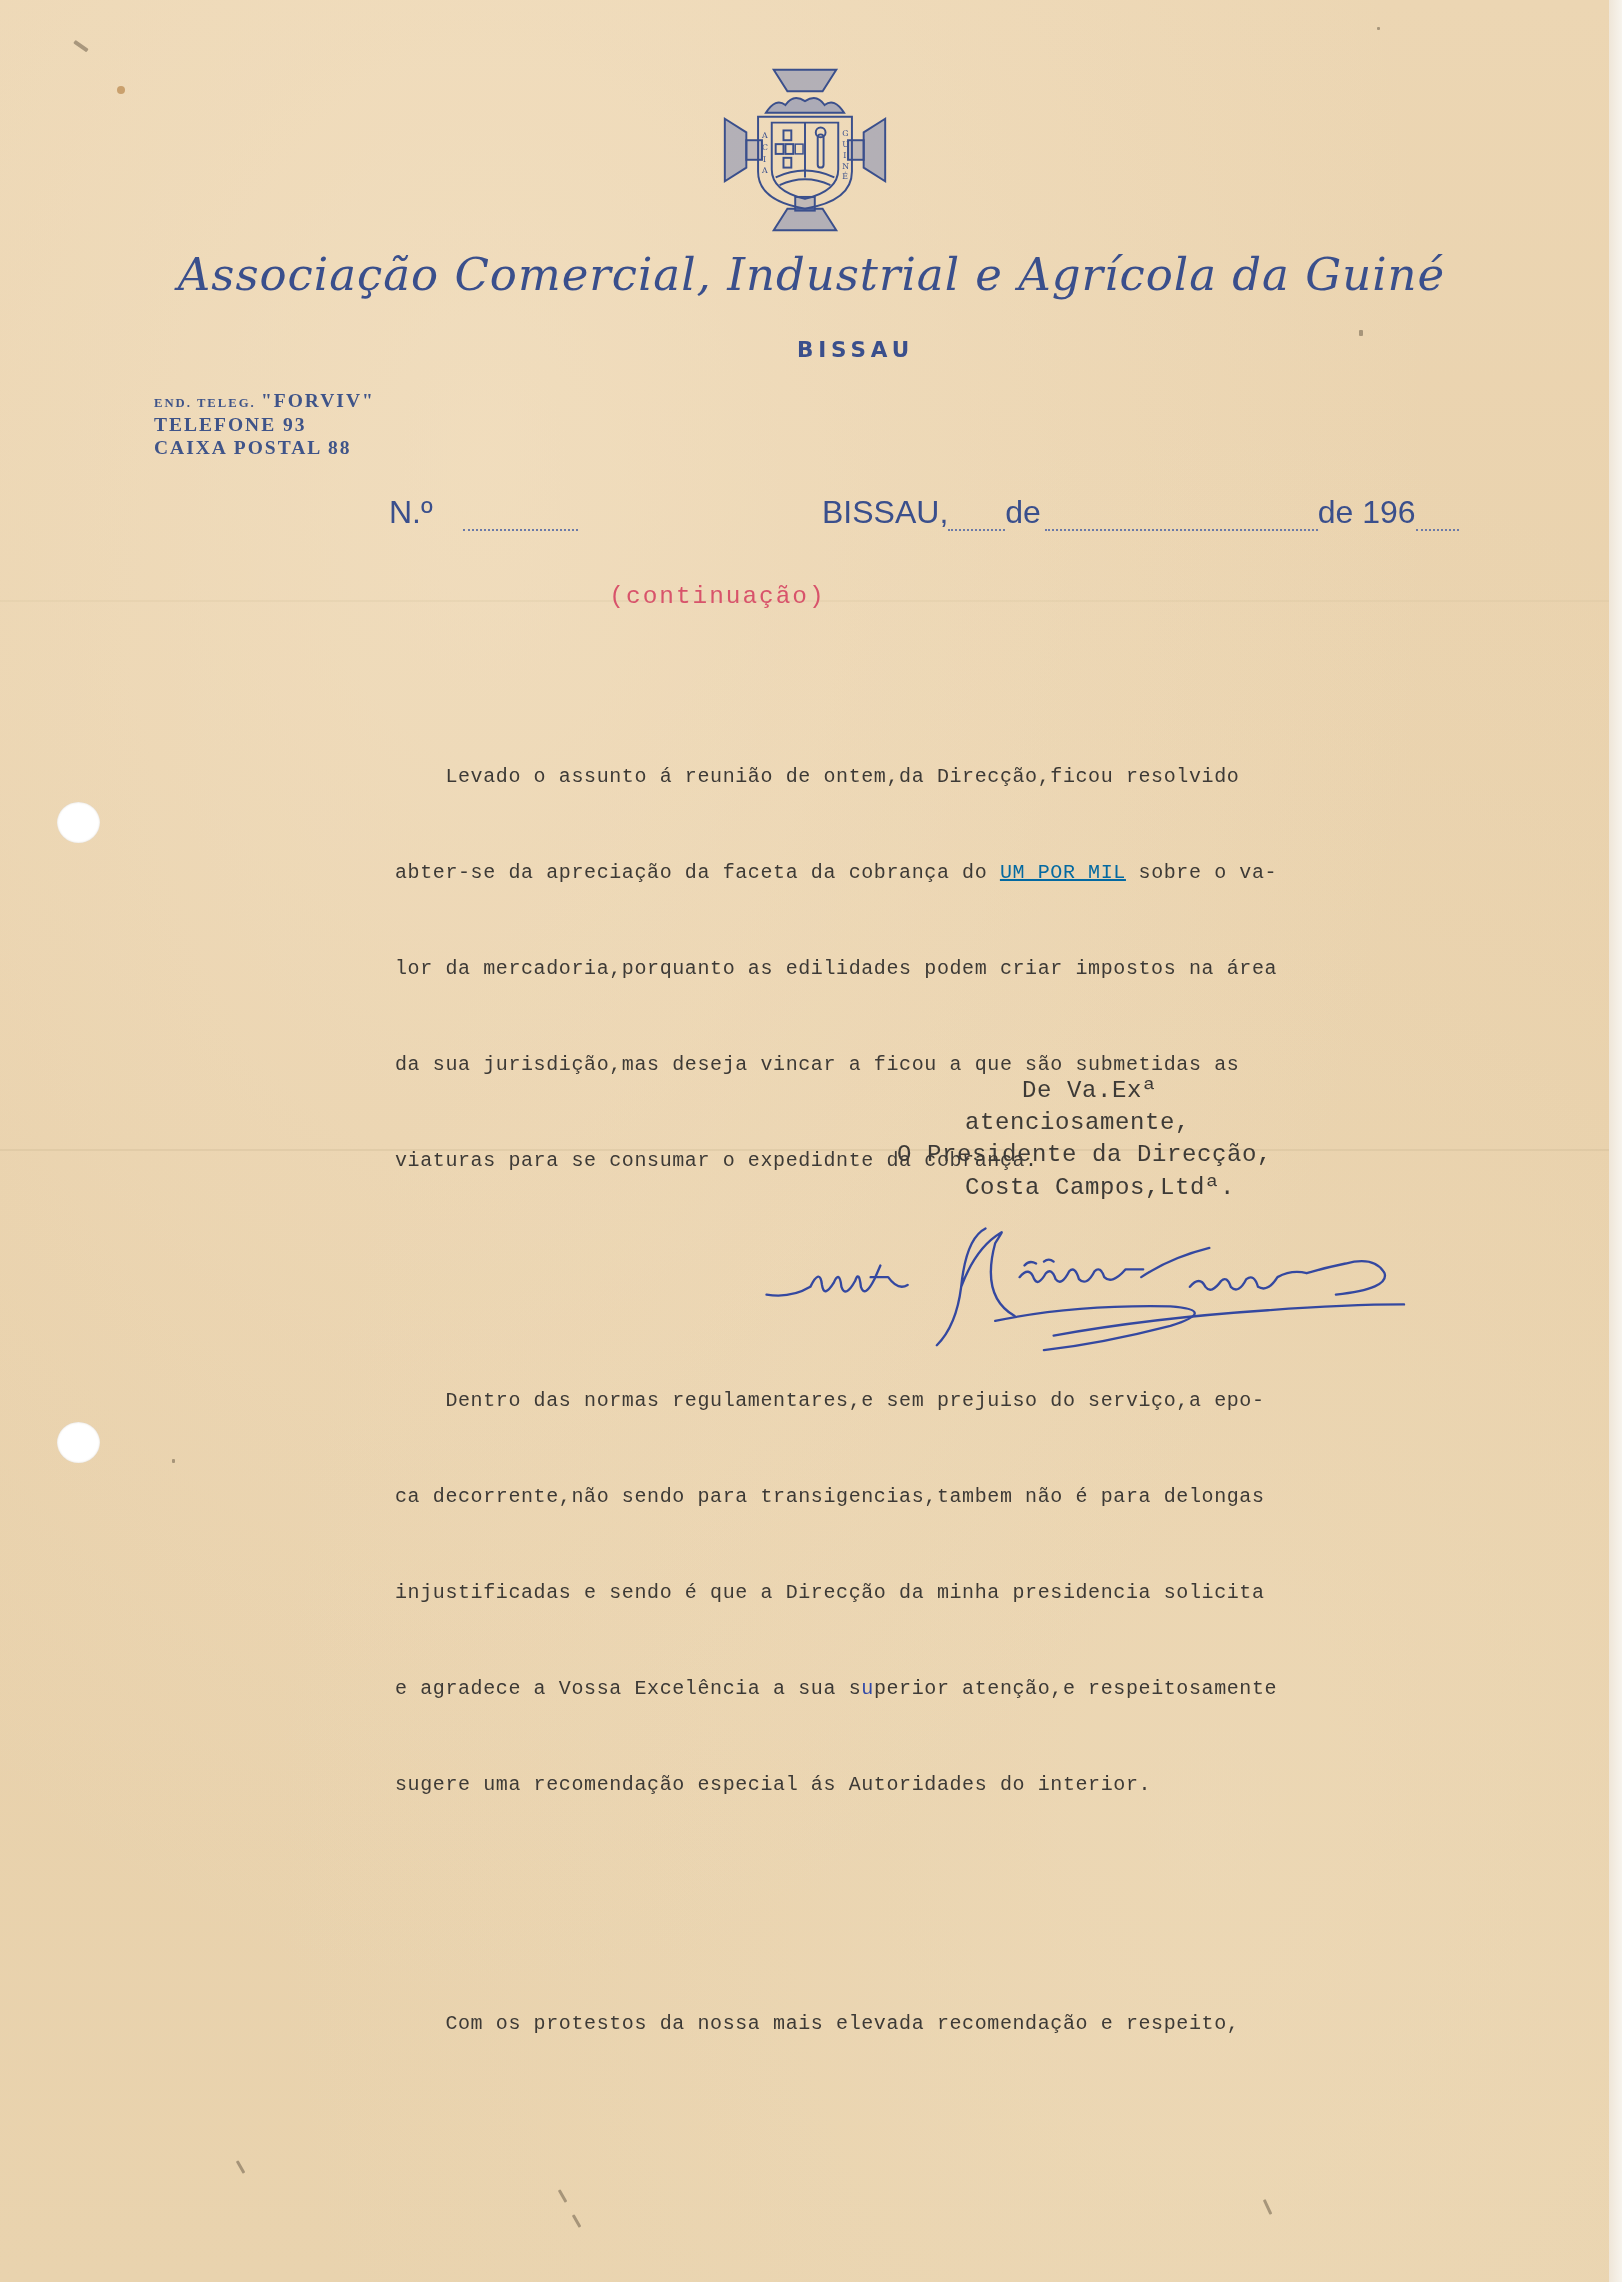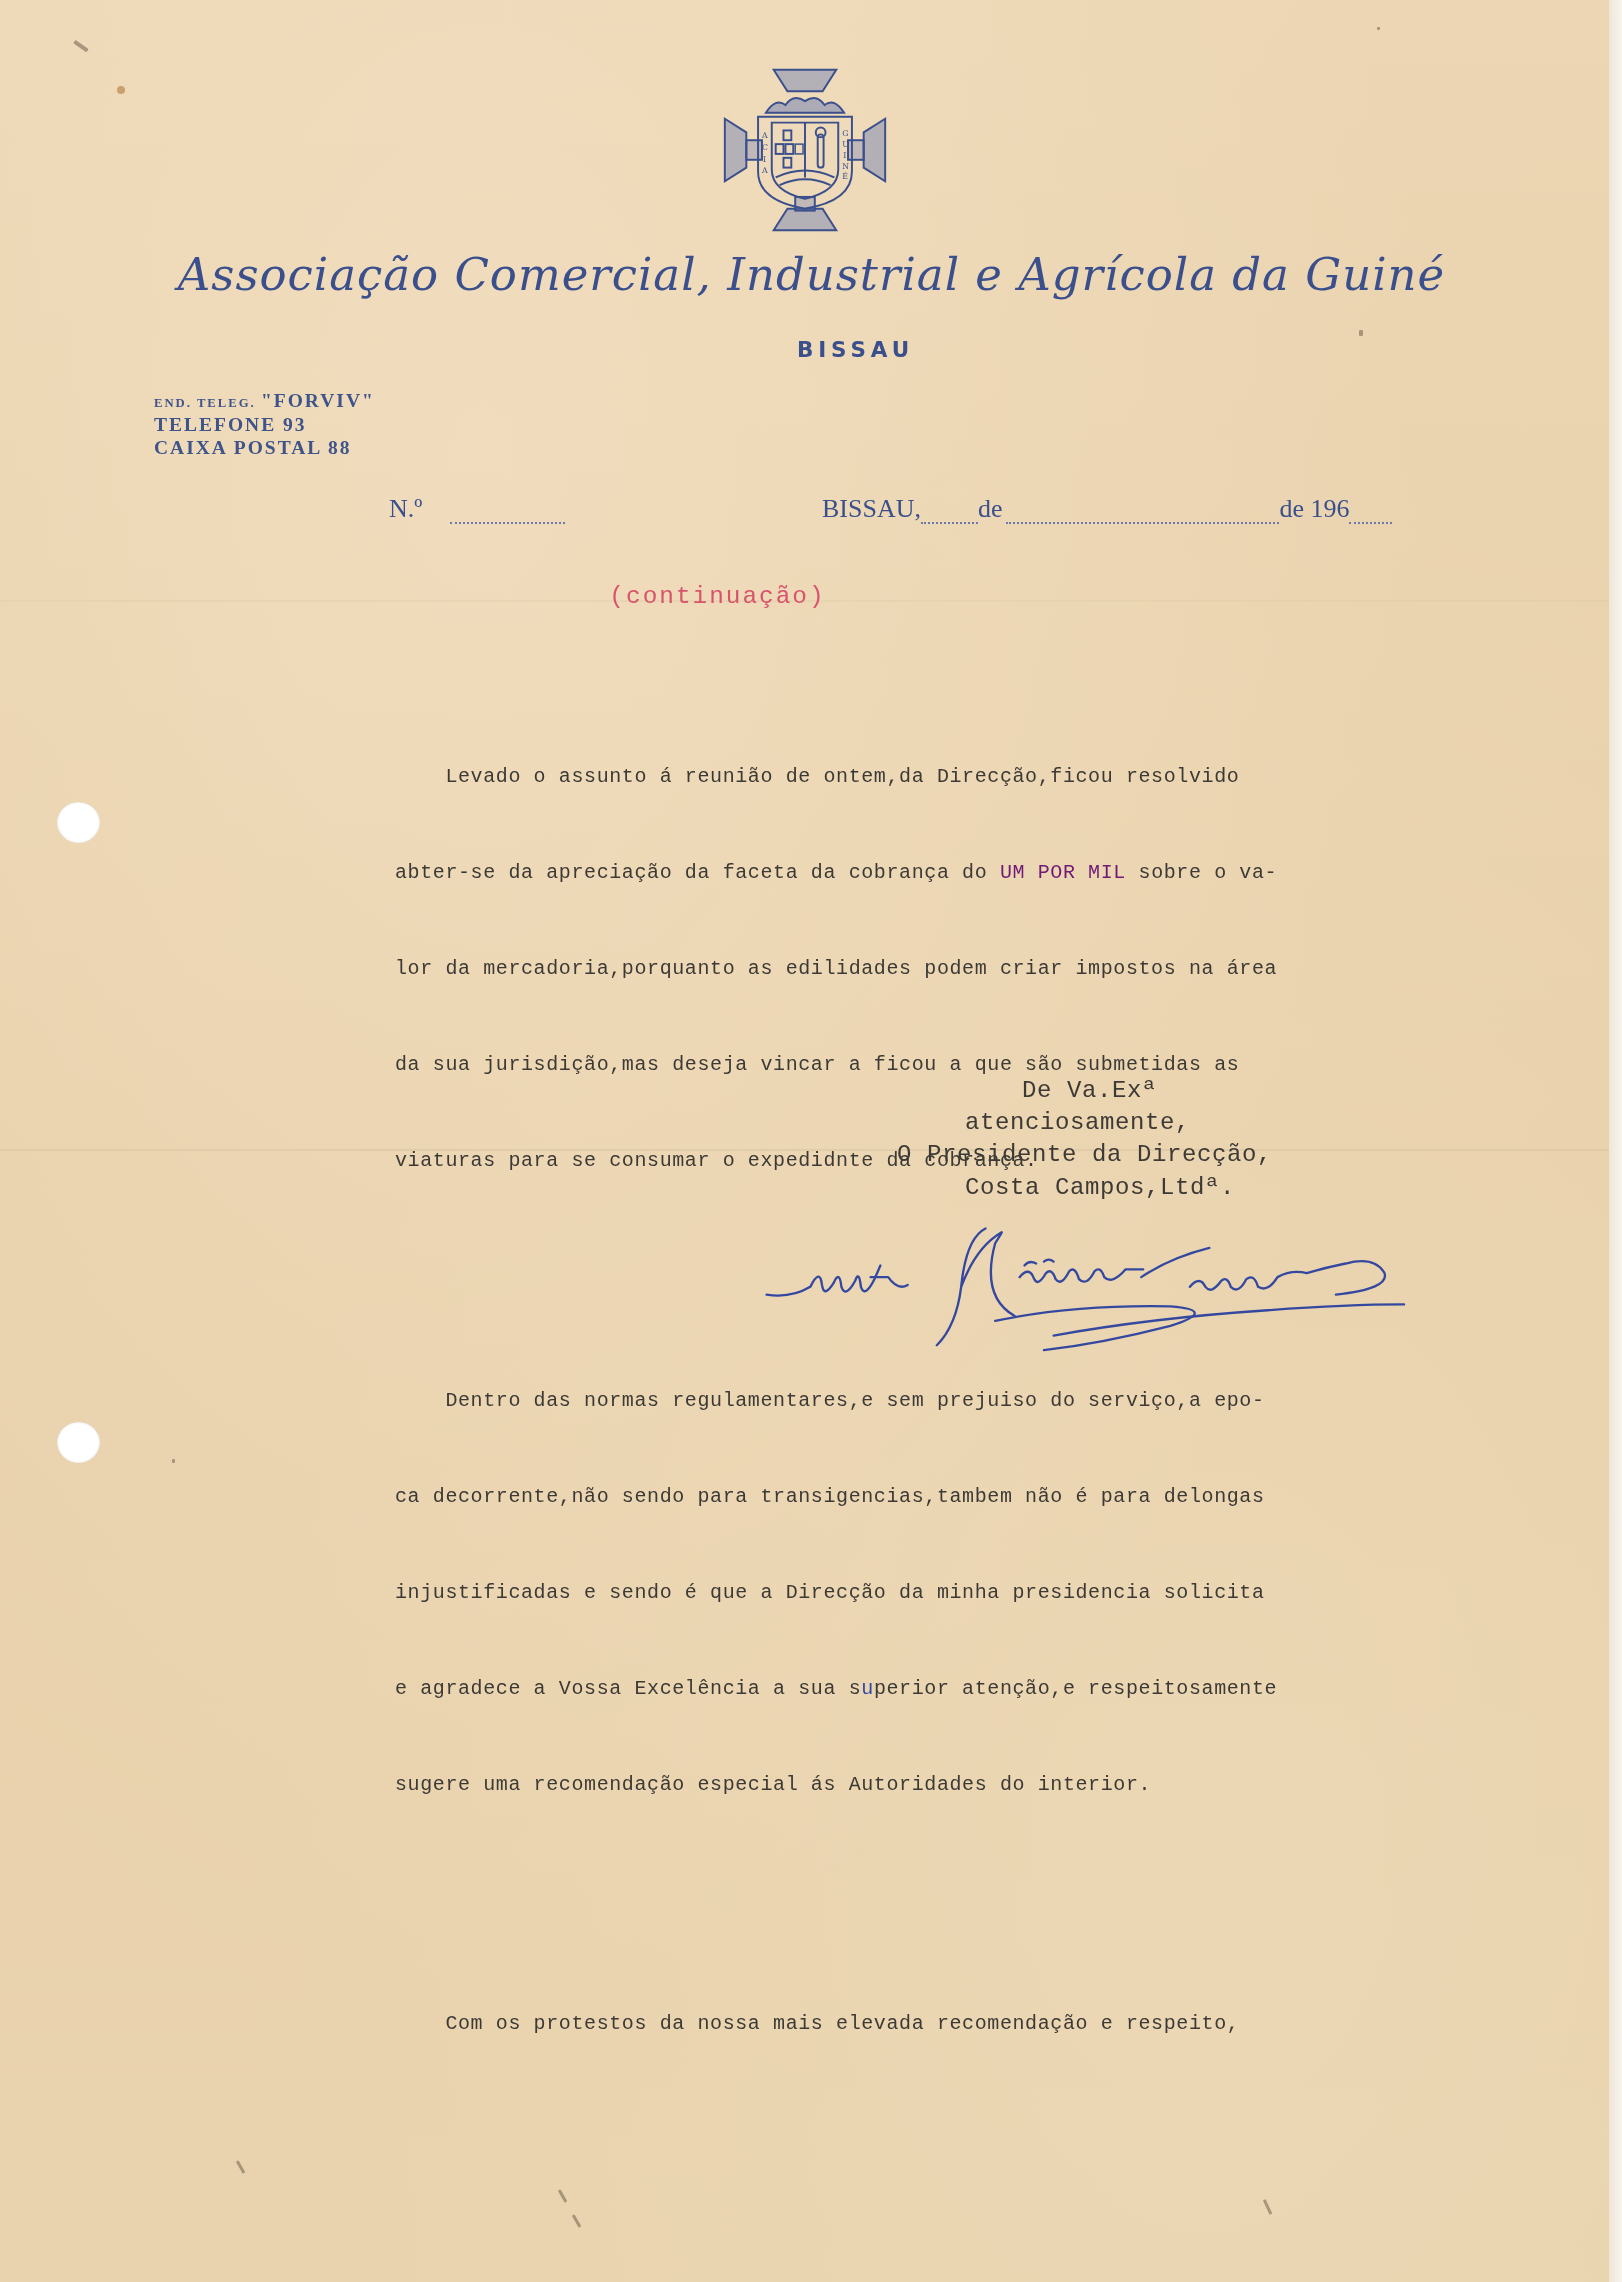--- a/index.html
+++ b/index.html
@@ -46,38 +46,38 @@
   .contact {
     position: absolute; left: 154px; top: 390px;
     font-family: "Liberation Serif", serif; font-weight: bold; color: #3f5489;
     line-height: 22.4px;
   }
   .contact .line { font-size: 19.5px; letter-spacing: 2px; white-space: nowrap; }
   .contact .line.small { font-size: 12.7px; letter-spacing: 2px; }
   .contact .line.small .big { font-size: 19.5px; }
 
   .ref-line {
-    position: absolute; top: 494px; font-family: Liberation Serif, serif;
-    font-size: 26px; color: #3a4f8c; white-space: nowrap;
+    position: absolute; top: 494px; font-family: Liberation Sans, sans-serif;
+    font-size: 32px; color: #3a4f8c; white-space: nowrap;
   }
   .dots { display: inline-block; border-bottom: 2px dotted #6b7aa8; height: 21.5px; vertical-align: bottom; }
 
   .continuation {
     position: absolute; left: 0; width: 1435px; top: 583px; text-align: center;
     font-family: "Liberation Mono", monospace; font-size: 24.4px; color: #d8536b;
     letter-spacing: 2px;
   }
 
   .body-text {
     position: absolute; left: 395px; top: 633px; width: 1219px;
     font-family: "Liberation Mono", monospace; font-size: 20px; color: #3d3a36;
     line-height: 32px; letter-spacing: 0.6px; white-space: pre;
   }
   .body-text .para { margin-bottom: 15.6px; }
-  .body-text .red { color: #701a75; }
+  .body-text .red { color: #0369a1; text-decoration: underline; }
   .body-text .blue-mark { color: #3048a8; }
 
   .closing {
     position: absolute; top: 1075px; left: 0; width: 1623px;
     font-family: "Liberation Mono", monospace; font-size: 24px; color: #3d3a36;
     line-height: 32px; letter-spacing: 0.6px;
   }
   .closing .cl { position: absolute; white-space: pre; }
 
   .signature { position: absolute; left: 761px; top: 1209px; width: 741px; height: 146px; }

